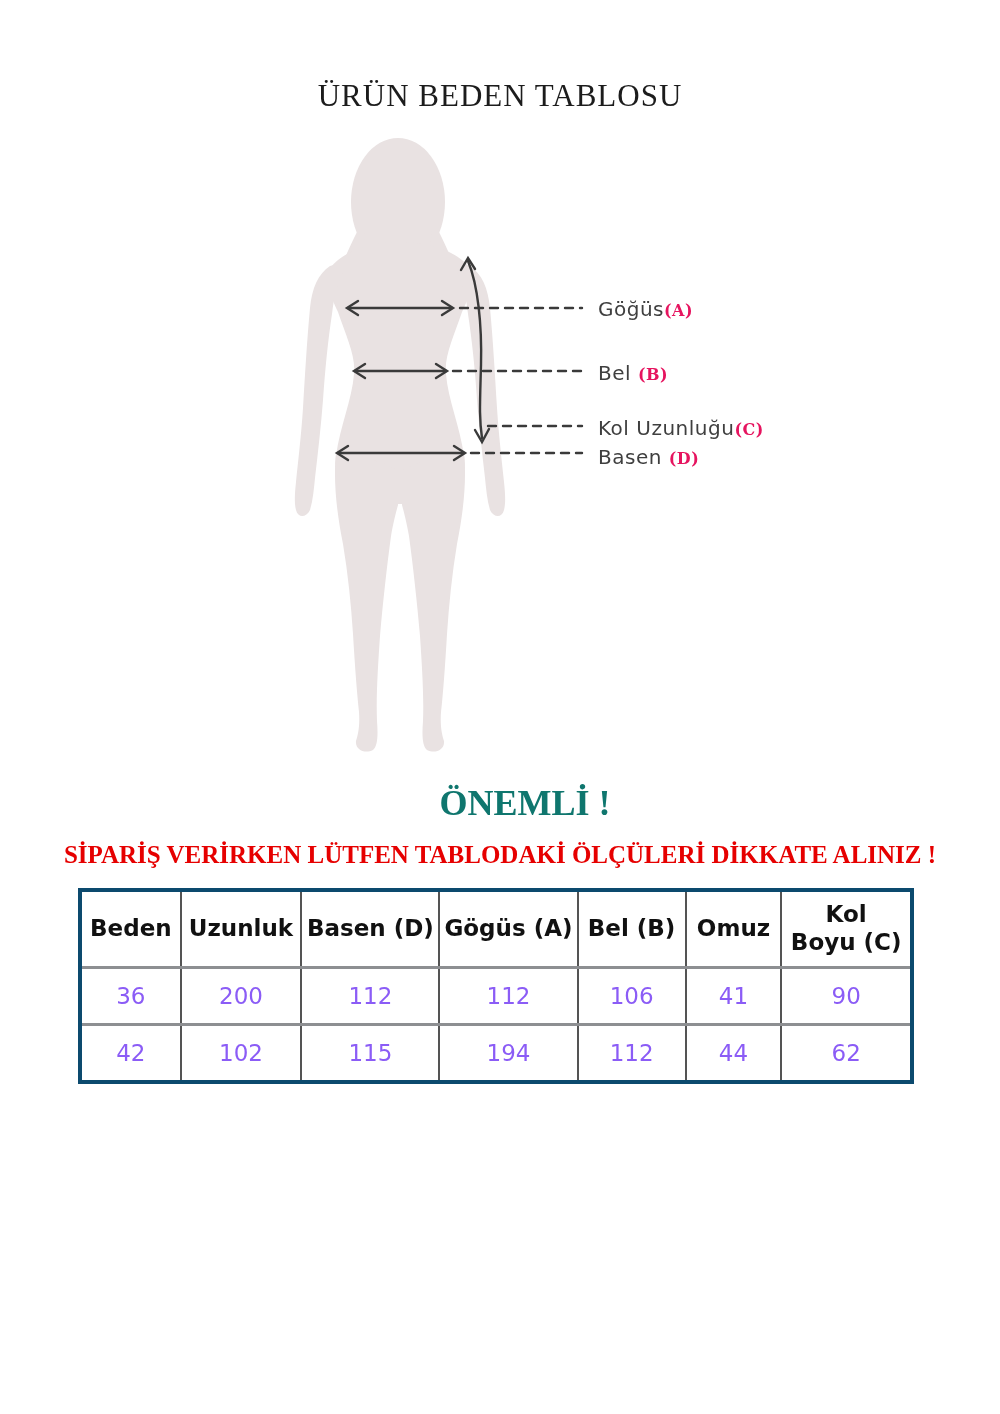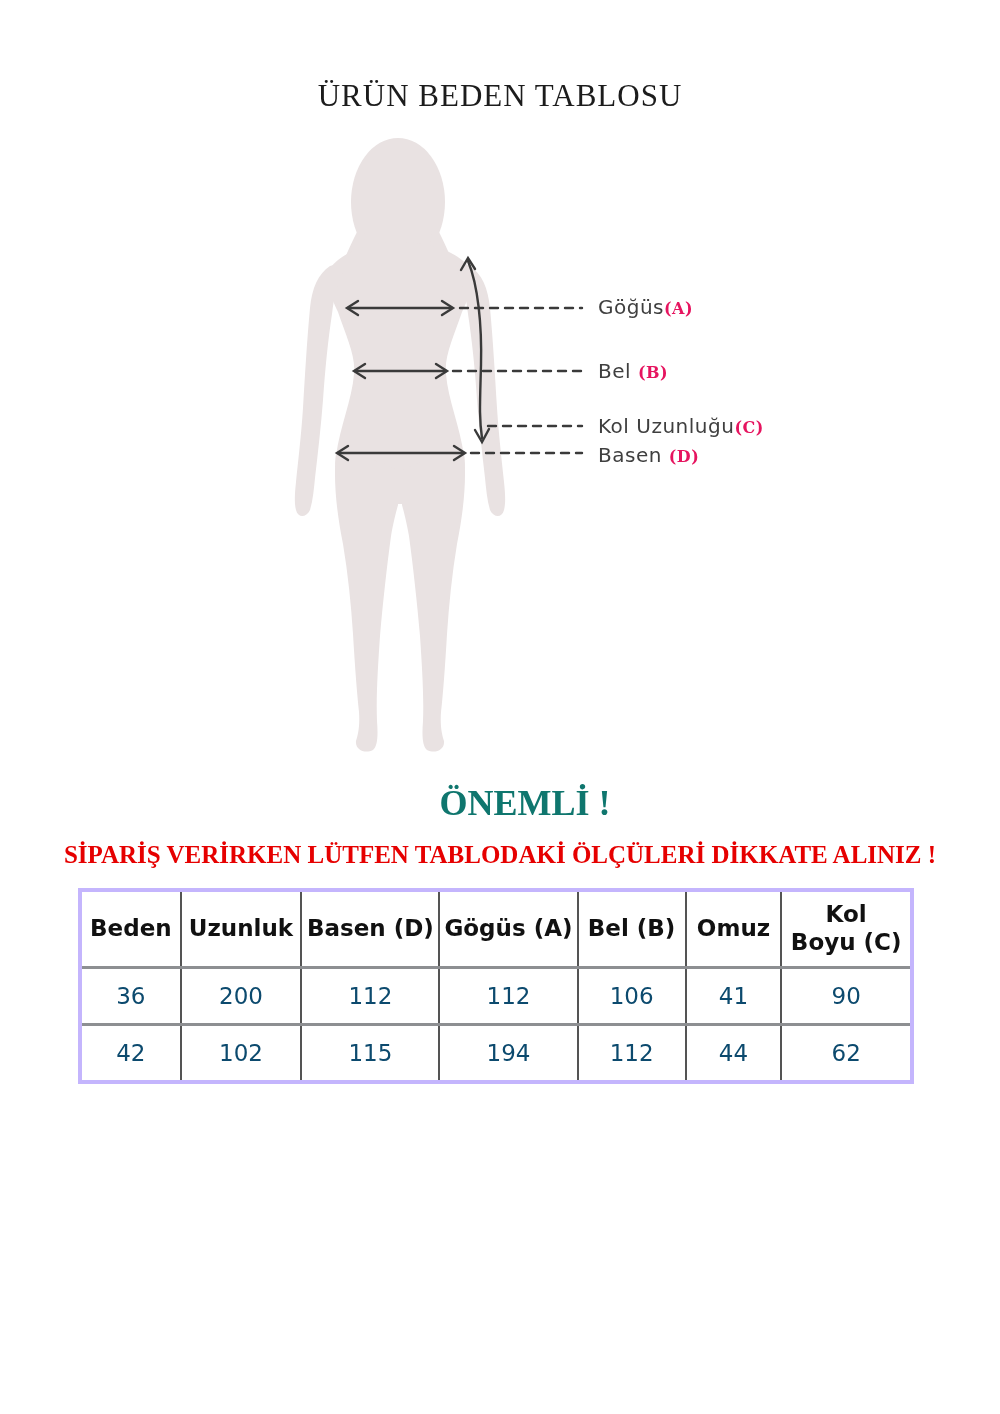--- a/index.html
+++ b/index.html
@@ -3,37 +3,37 @@
 <meta charset="utf-8">
 <style>
   html,body{margin:0;padding:0;background:#ffffff;}
   #page{position:relative;width:1000px;height:1414px;background:#ffffff;overflow:hidden;
         font-family:"DejaVu Sans",sans-serif;}
   .title{position:absolute;left:0;top:78px;width:100%;text-align:center;
          font-family:"Liberation Serif",serif;font-size:31px;letter-spacing:1px;color:#1c1c1c;}
   .diagram{position:absolute;left:0;top:120px;width:1000px;height:660px;}
   .diagram svg{position:absolute;left:280px;top:10px;}
   .measure-label{position:absolute;font-size:20px;color:#3f3f3f;letter-spacing:0.5px;
-                 white-space:nowrap;line-height:24px;}
+                 white-space:nowrap;line-height:29px;}
   .measure-label .letter{font-family:"DejaVu Serif",serif;font-weight:bold;font-size:16px;}
   .lbl-gogus{left:598px;top:175px;}
   .lbl-bel{left:598px;top:239px;}
   .lbl-kol{left:598px;top:294px;}
   .lbl-basen{left:598px;top:323px;}
   .warn-heading{position:absolute;left:0;top:784px;width:100%;text-align:center;
                 font-family:"Liberation Serif",serif;font-weight:bold;font-size:36px;line-height:1.1;}
   .warn-sub{position:absolute;left:0;top:840px;width:100%;text-align:center;
             font-family:"Liberation Serif",serif;font-weight:bold;font-size:25px;line-height:1.2;}
   .size-table{position:absolute;left:78px;top:888px;width:836px;border-collapse:collapse;
-              table-layout:fixed;border:4px solid #c4b5fd;}
+              table-layout:fixed;border:4px solid #0c4a6e;}
   .size-table th,.size-table td{border-left:2px solid #545454;border-right:2px solid #545454;
               border-top:3px solid #8d8f92;border-bottom:3px solid #8d8f92;
               text-align:center;vertical-align:middle;padding:0 4px;}
   .size-table th{height:74px;font-weight:bold;font-size:23px;color:#111;white-space:pre-line;line-height:1.2;}
-  .size-table td{height:54px;font-size:23px;font-weight:normal;color:#0c4a6e;}
+  .size-table td{height:54px;font-size:23px;font-weight:normal;color:#8b5cf6;}
 </style>
 </head>
 <body>
 
 <div id="page">
 
   <div class="title">ÜRÜN BEDEN TABLOSU</div>
 
   <div class="diagram">
     <svg width="460" height="630" viewBox="0 0 460 630">

